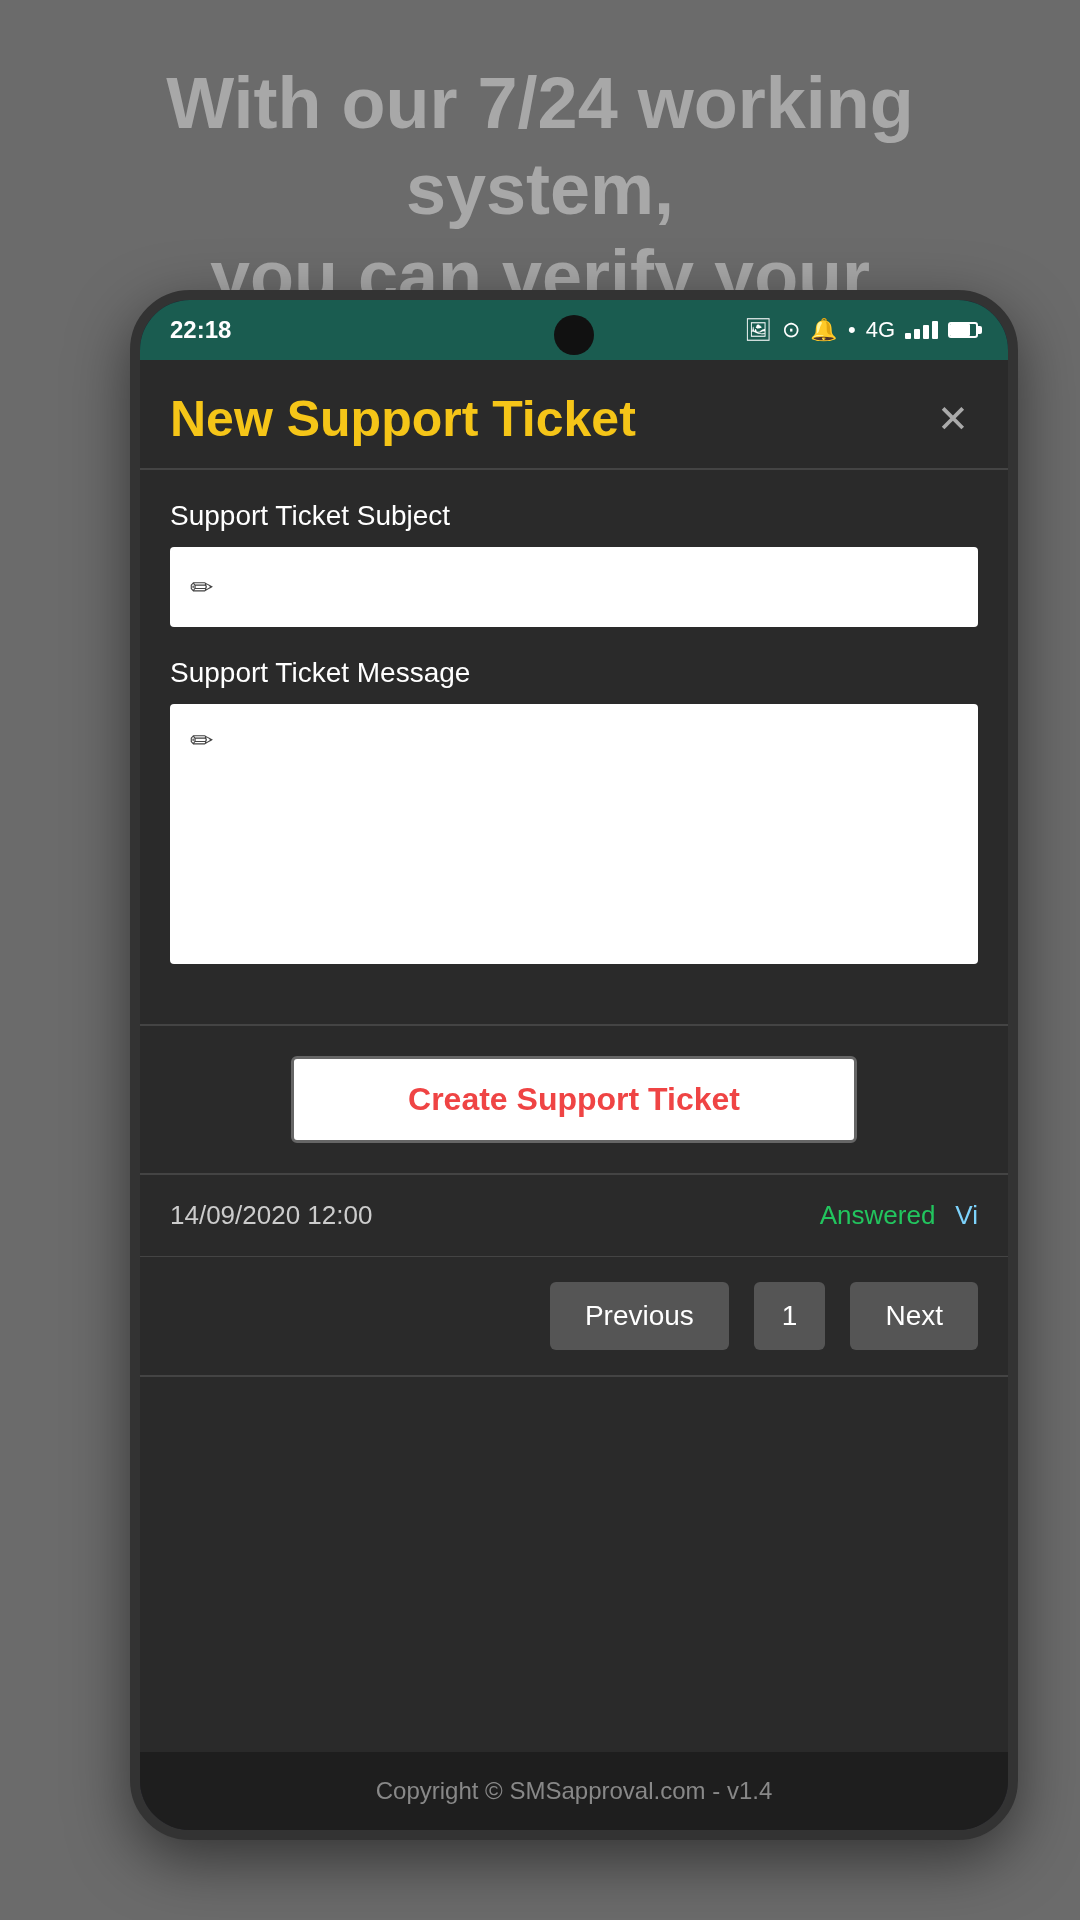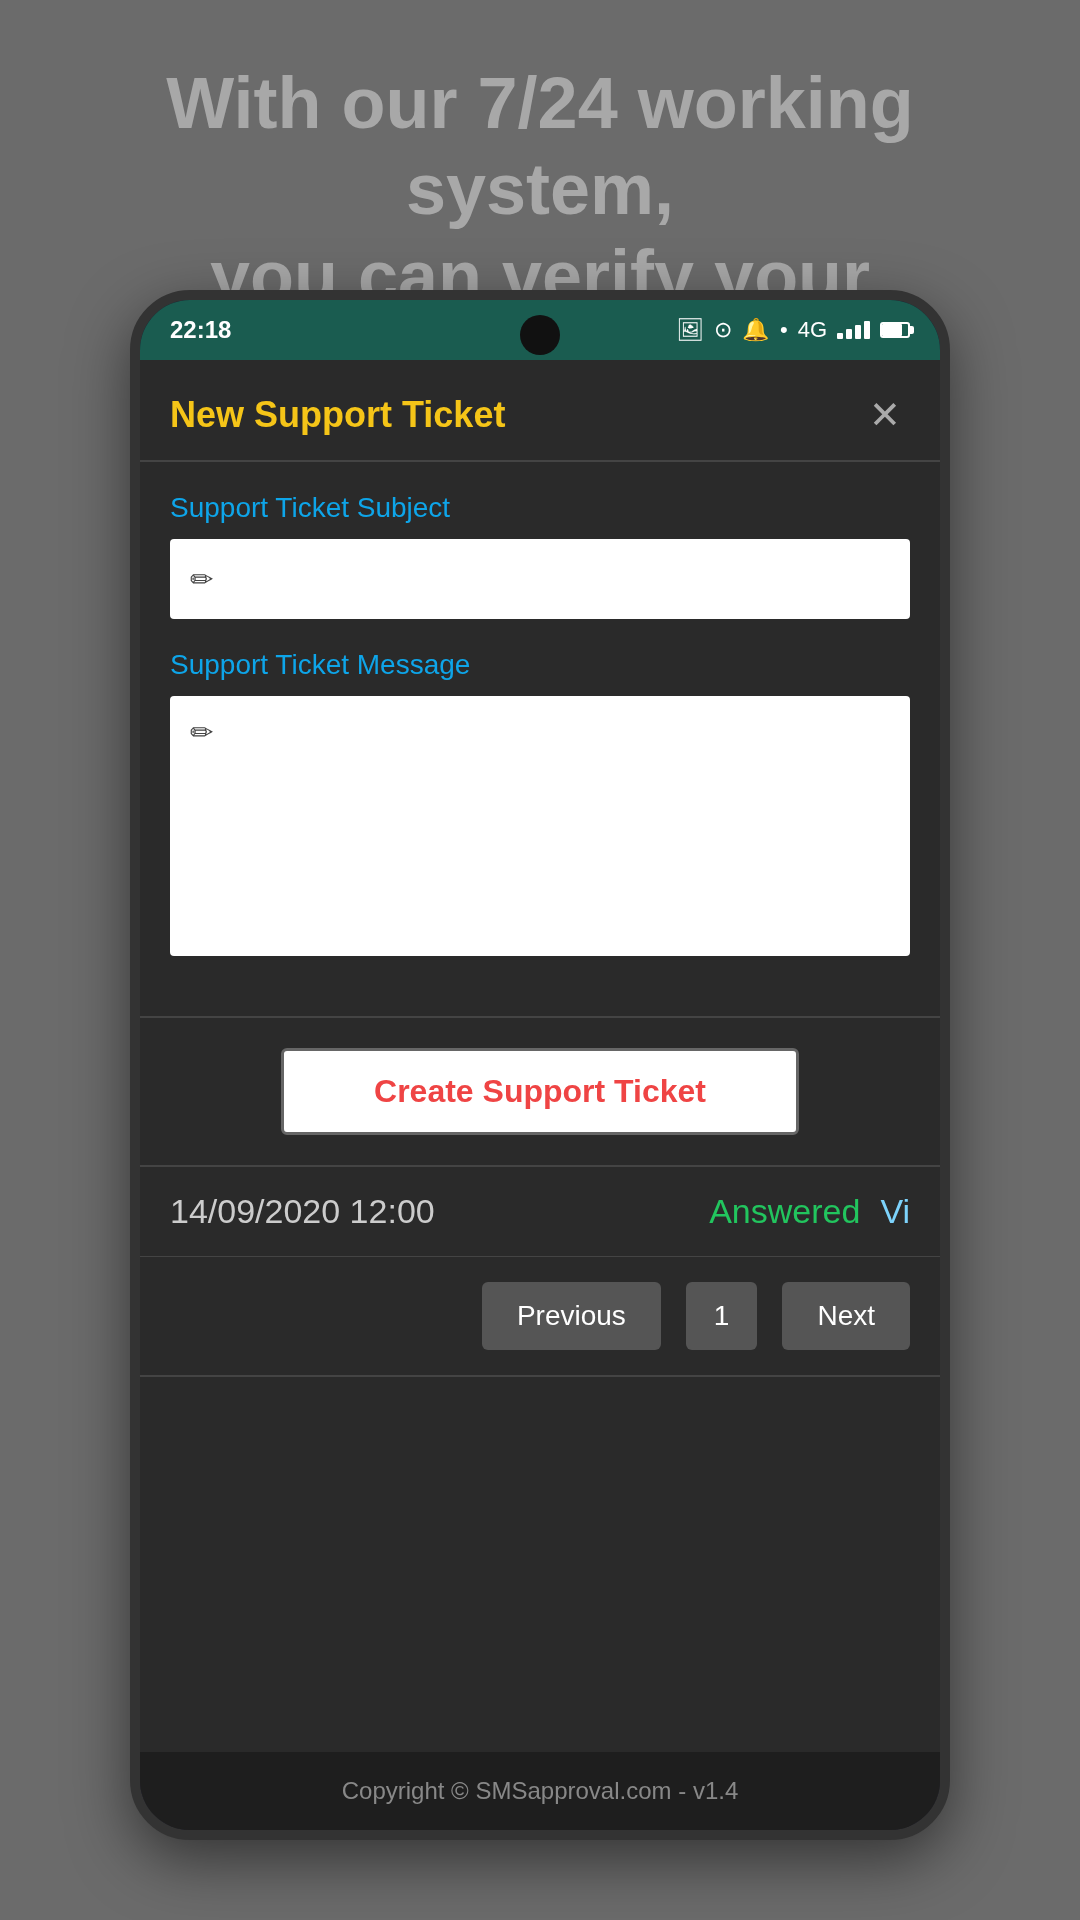--- a/index.html
+++ b/index.html
@@ -28,21 +28,21 @@
 
     .hero-text h1 span {
       color: #a8a8a8;
     }
 
     
     .phone-wrapper {
       position: absolute;
       top: 290px;
       left: 130px;
-      width: 820px;
+      width: 888px;
       height: 1550px;
     }
 
     .phone-frame {
       width: 100%;
       height: 100%;
       background: #1a1a2e;
       border-radius: 60px;
       border: 10px solid #333;
       overflow: hidden;
@@ -98,21 +98,21 @@
       background: #2a2a2a;
       padding: 30px 30px 20px;
       display: flex;
       align-items: center;
       justify-content: space-between;
       border-bottom: 2px solid #444;
     }
 
     .app-header h2 {
       color: #f5c518;
-      font-size: 36px;
+      font-size: 50px;
       font-weight: bold;
     }
 
     .close-btn {
       color: #aaa;
       font-size: 38px;
       cursor: pointer;
       width: 50px;
       height: 50px;
       display: flex;
@@ -121,21 +121,21 @@
     }
 
     
     .form-section {
       background: #2a2a2a;
       padding: 30px;
       border-bottom: 2px solid #444;
     }
 
     .form-label {
-      color: #0ea5e9;
+      color: #ffffff;
       font-size: 28px;
       margin-bottom: 15px;
     }
 
     .input-field {
       background: white;
       border-radius: 4px;
       padding: 20px;
       display: flex;
       align-items: flex-start;
@@ -186,21 +186,21 @@
       padding: 0;
     }
 
     .ticket-row {
       padding: 25px 30px;
       border-bottom: 1px solid #444;
       display: flex;
       align-items: center;
       gap: 20px;
       color: #ccc;
-      font-size: 34px;
+      font-size: 26px;
     }
 
     .ticket-date {
       flex: 1;
     }
 
     .ticket-status {
       color: #22c55e;
     }
 

